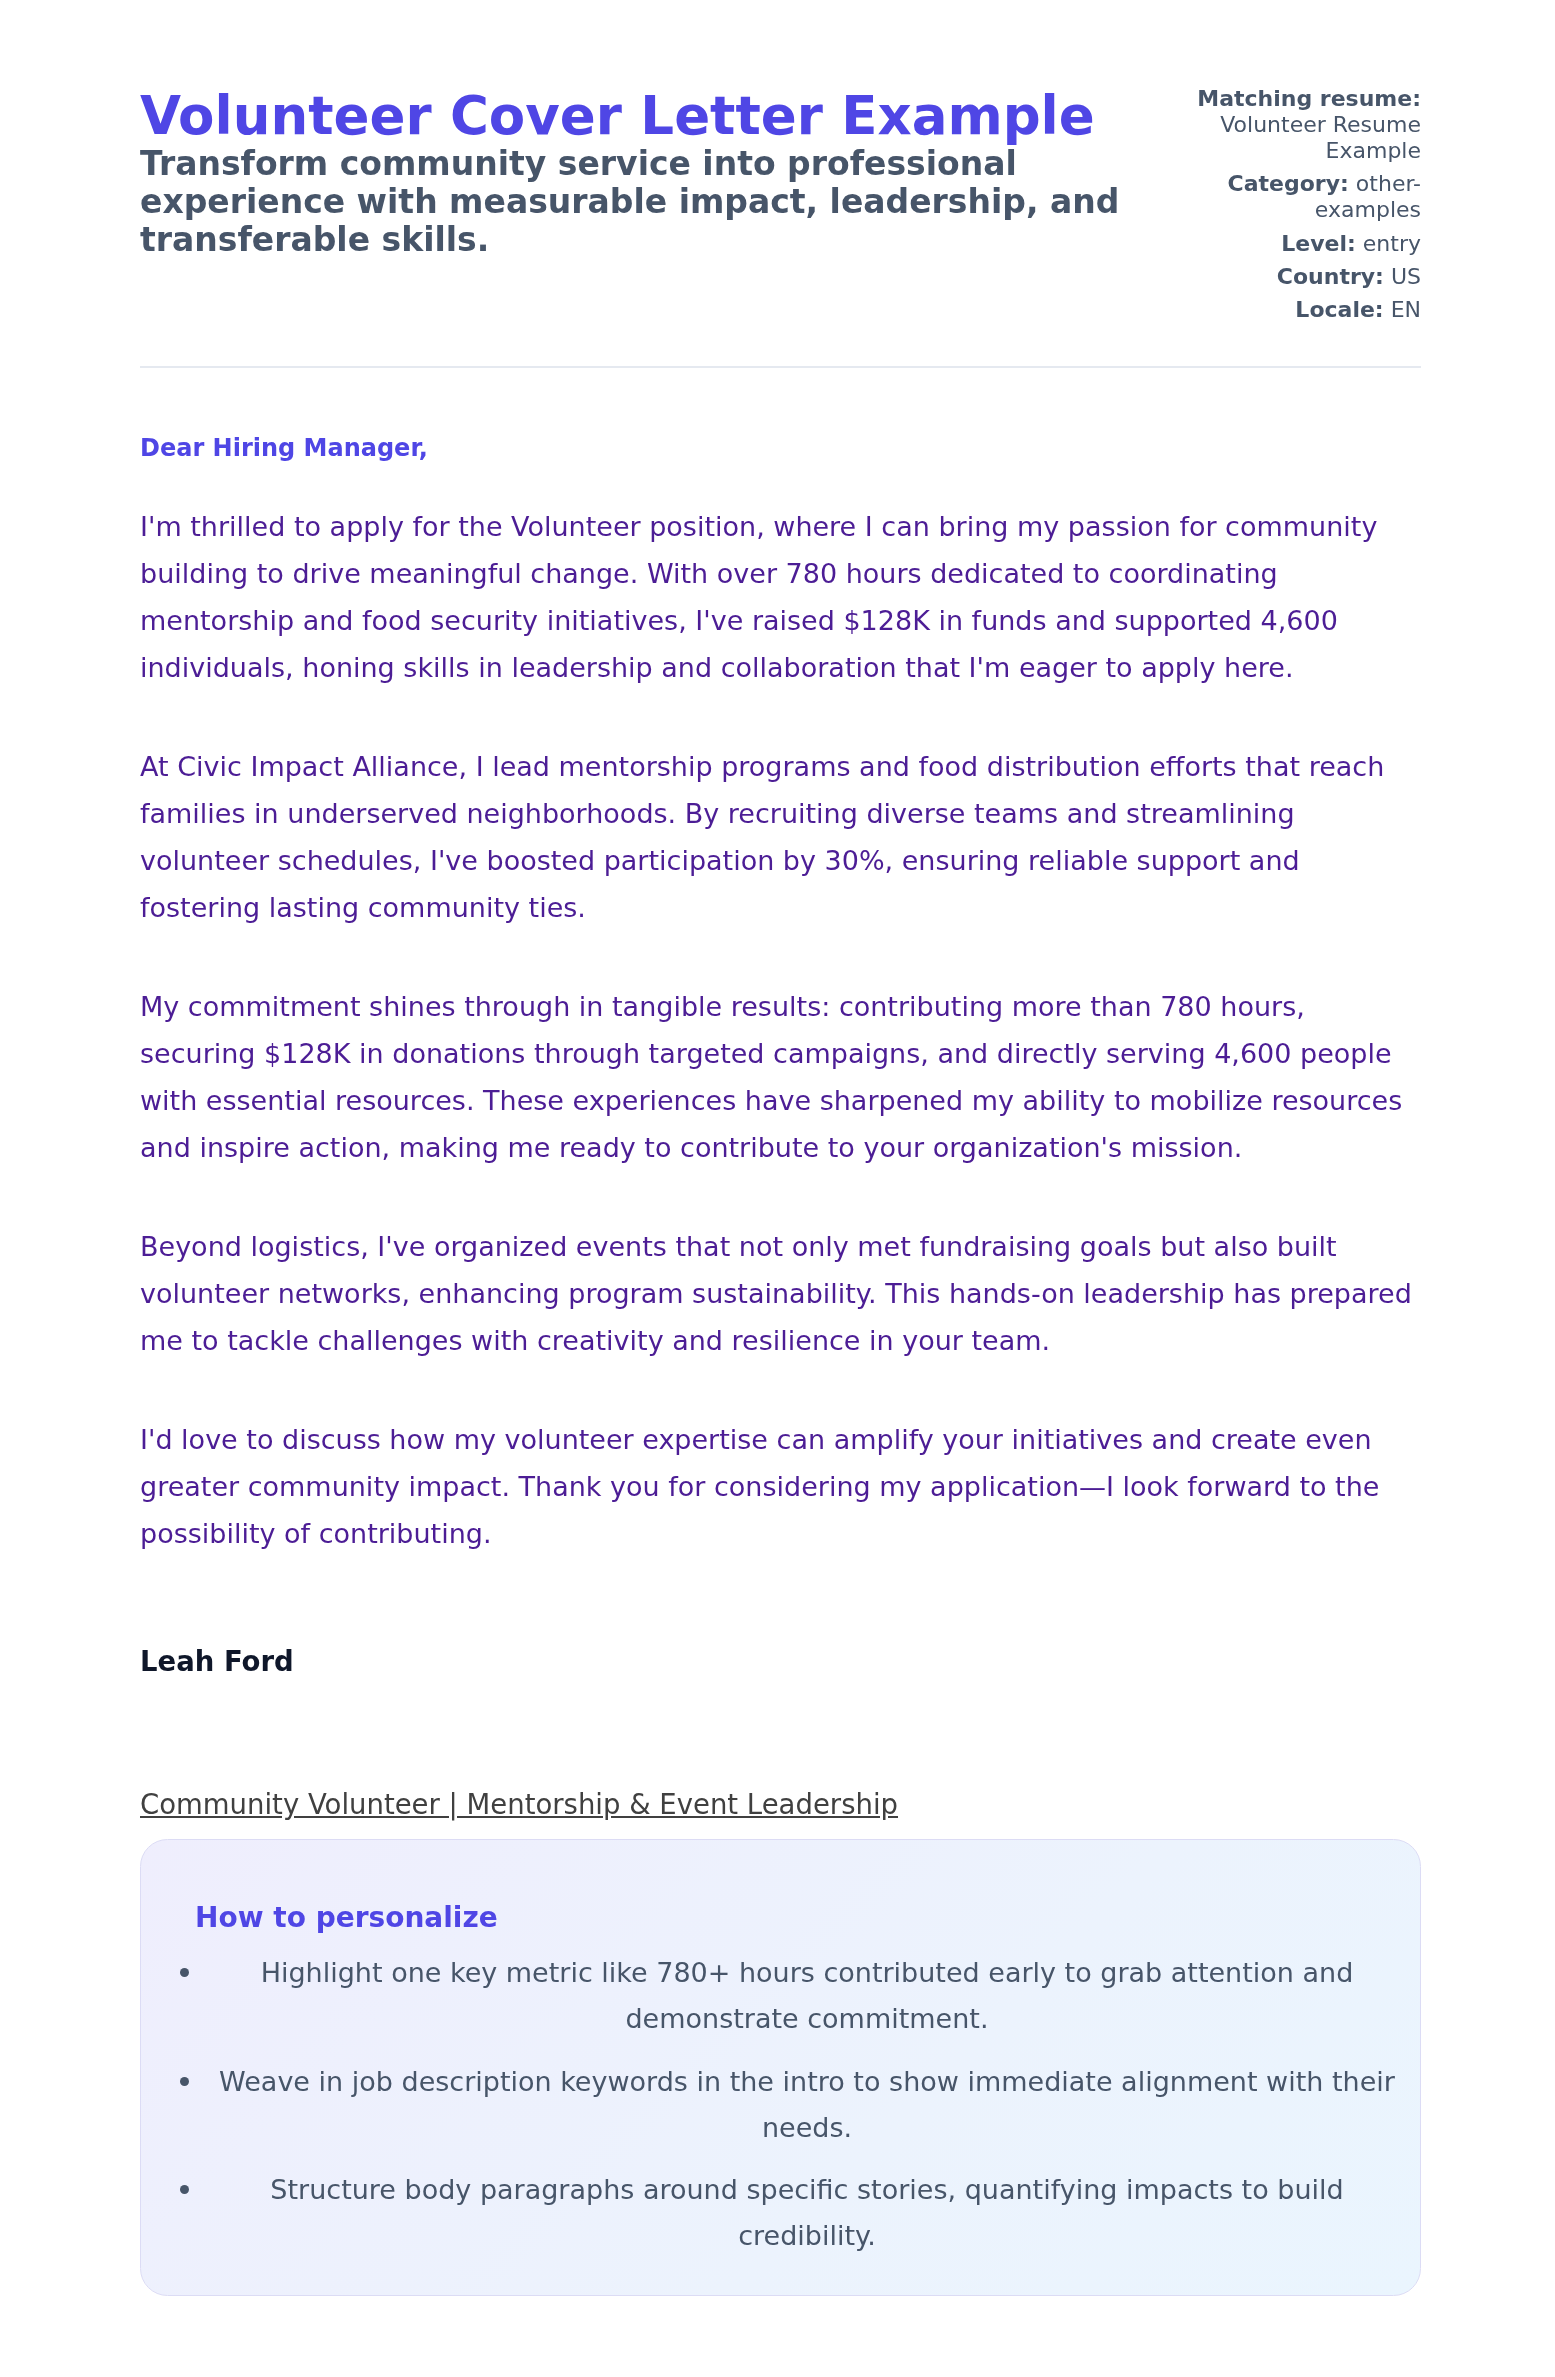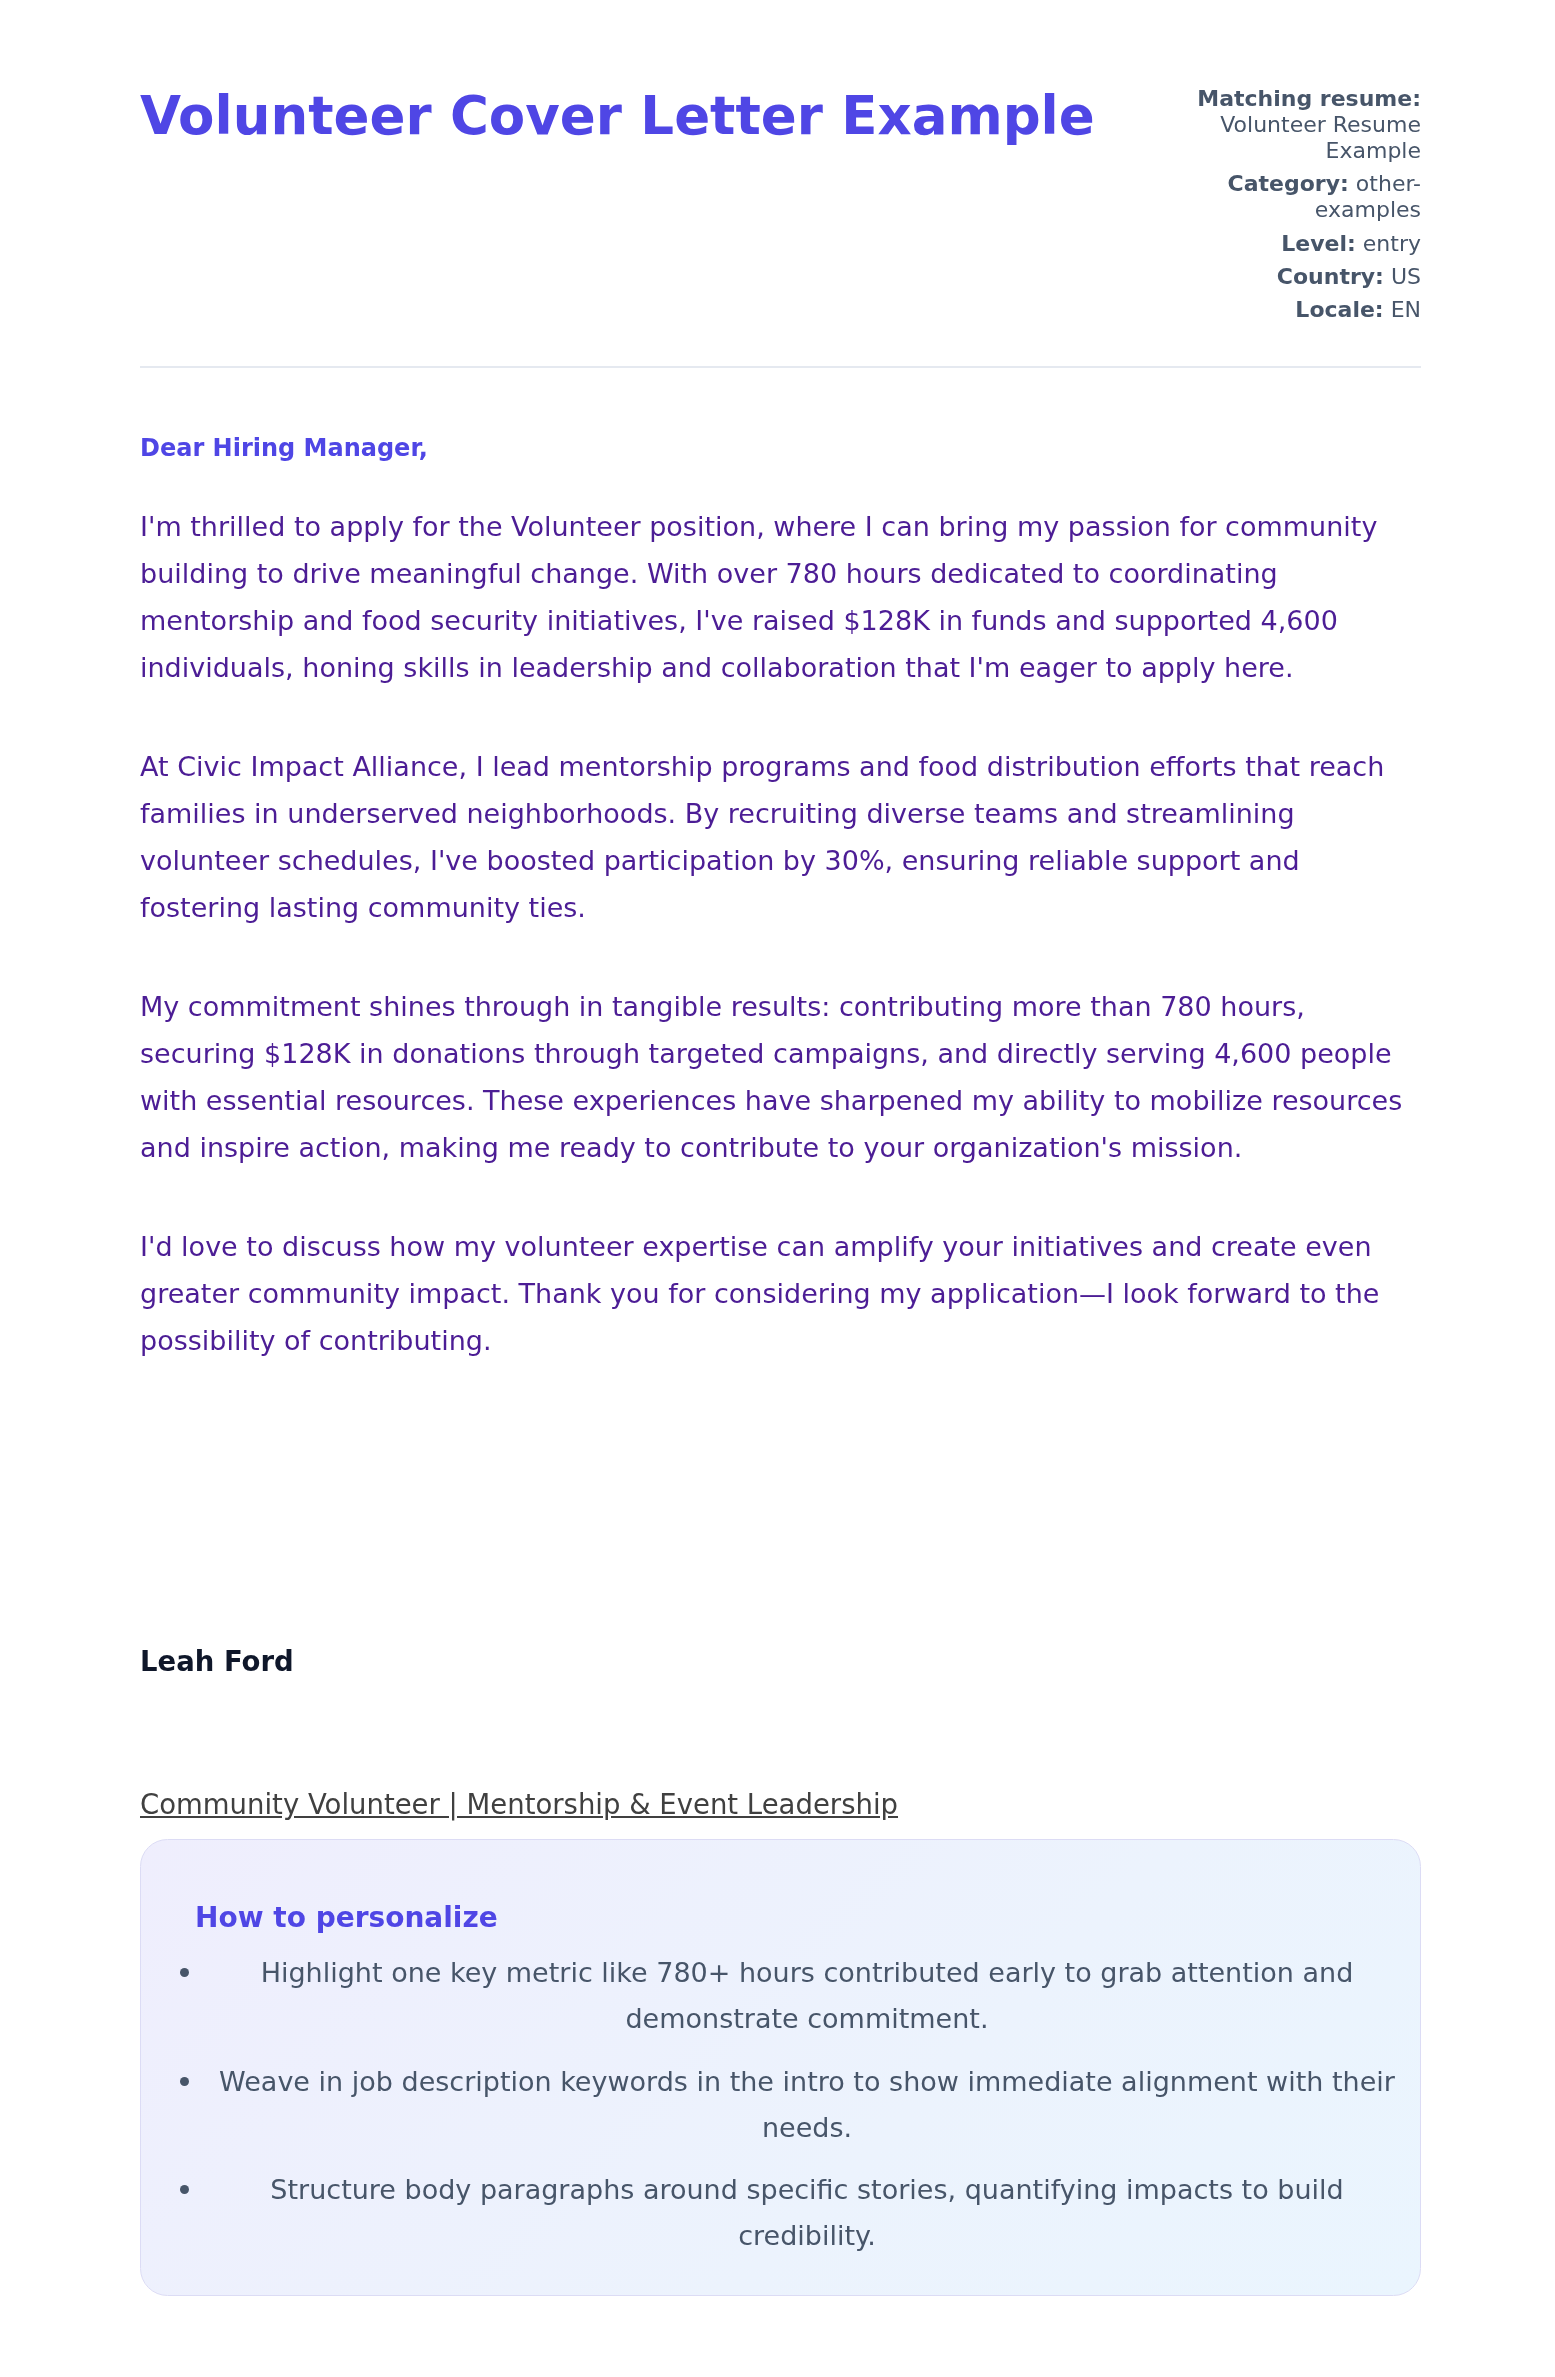--- a/index.html
+++ b/index.html
@@ -153,20 +153,21 @@
     background: #475569;
   }
 </style>
 </head>
 <body>
 
 <div class="page">
 
   <header class="header">
     <h1 class="title">Volunteer Cover Letter Example</h1>
+    <h2 class="subtitle">Transform community service into professional experience with measurable impact, leadership, and transferable skills.</h2>
 
     <div class="meta">
       <div class="meta-item">
         <span class="k">Matching resume:</span>
         <span>Volunteer Resume Example</span>
       </div>
       <div class="meta-item">
         <span class="k">Category:</span>
         <span>other-examples</span>
       </div>
@@ -184,20 +185,21 @@
       </div>
     </div>
   </header>
 
   <p class="salutation">Dear Hiring Manager,</p>
 
   <div class="body">
     <p>I'm thrilled to apply for the Volunteer position, where I can bring my passion for community building to drive meaningful change. With over 780 hours dedicated to coordinating mentorship and food security initiatives, I've raised $128K in funds and supported 4,600 individuals, honing skills in leadership and collaboration that I'm eager to apply here.</p>
     <p>At Civic Impact Alliance, I lead mentorship programs and food distribution efforts that reach families in underserved neighborhoods. By recruiting diverse teams and streamlining volunteer schedules, I've boosted participation by 30%, ensuring reliable support and fostering lasting community ties.</p>
     <p>My commitment shines through in tangible results: contributing more than 780 hours, securing $128K in donations through targeted campaigns, and directly serving 4,600 people with essential resources. These experiences have sharpened my ability to mobilize resources and inspire action, making me ready to contribute to your organization's mission.</p>
+    <p>Beyond logistics, I've organized events that not only met fundraising goals but also built volunteer networks, enhancing program sustainability. This hands-on leadership has prepared me to tackle challenges with creativity and resilience in your team.</p>
     <p>I'd love to discuss how my volunteer expertise can amplify your initiatives and create even greater community impact. Thank you for considering my application—I look forward to the possibility of contributing.</p>
   </div>
 
   <div class="sig-name">Leah Ford</div>
   <div class="sig-title">Community Volunteer | Mentorship &amp; Event Leadership</div>
 
   <section class="tips">
     <h3 class="tips-title">How to personalize</h3>
     <ul>
       <li>

